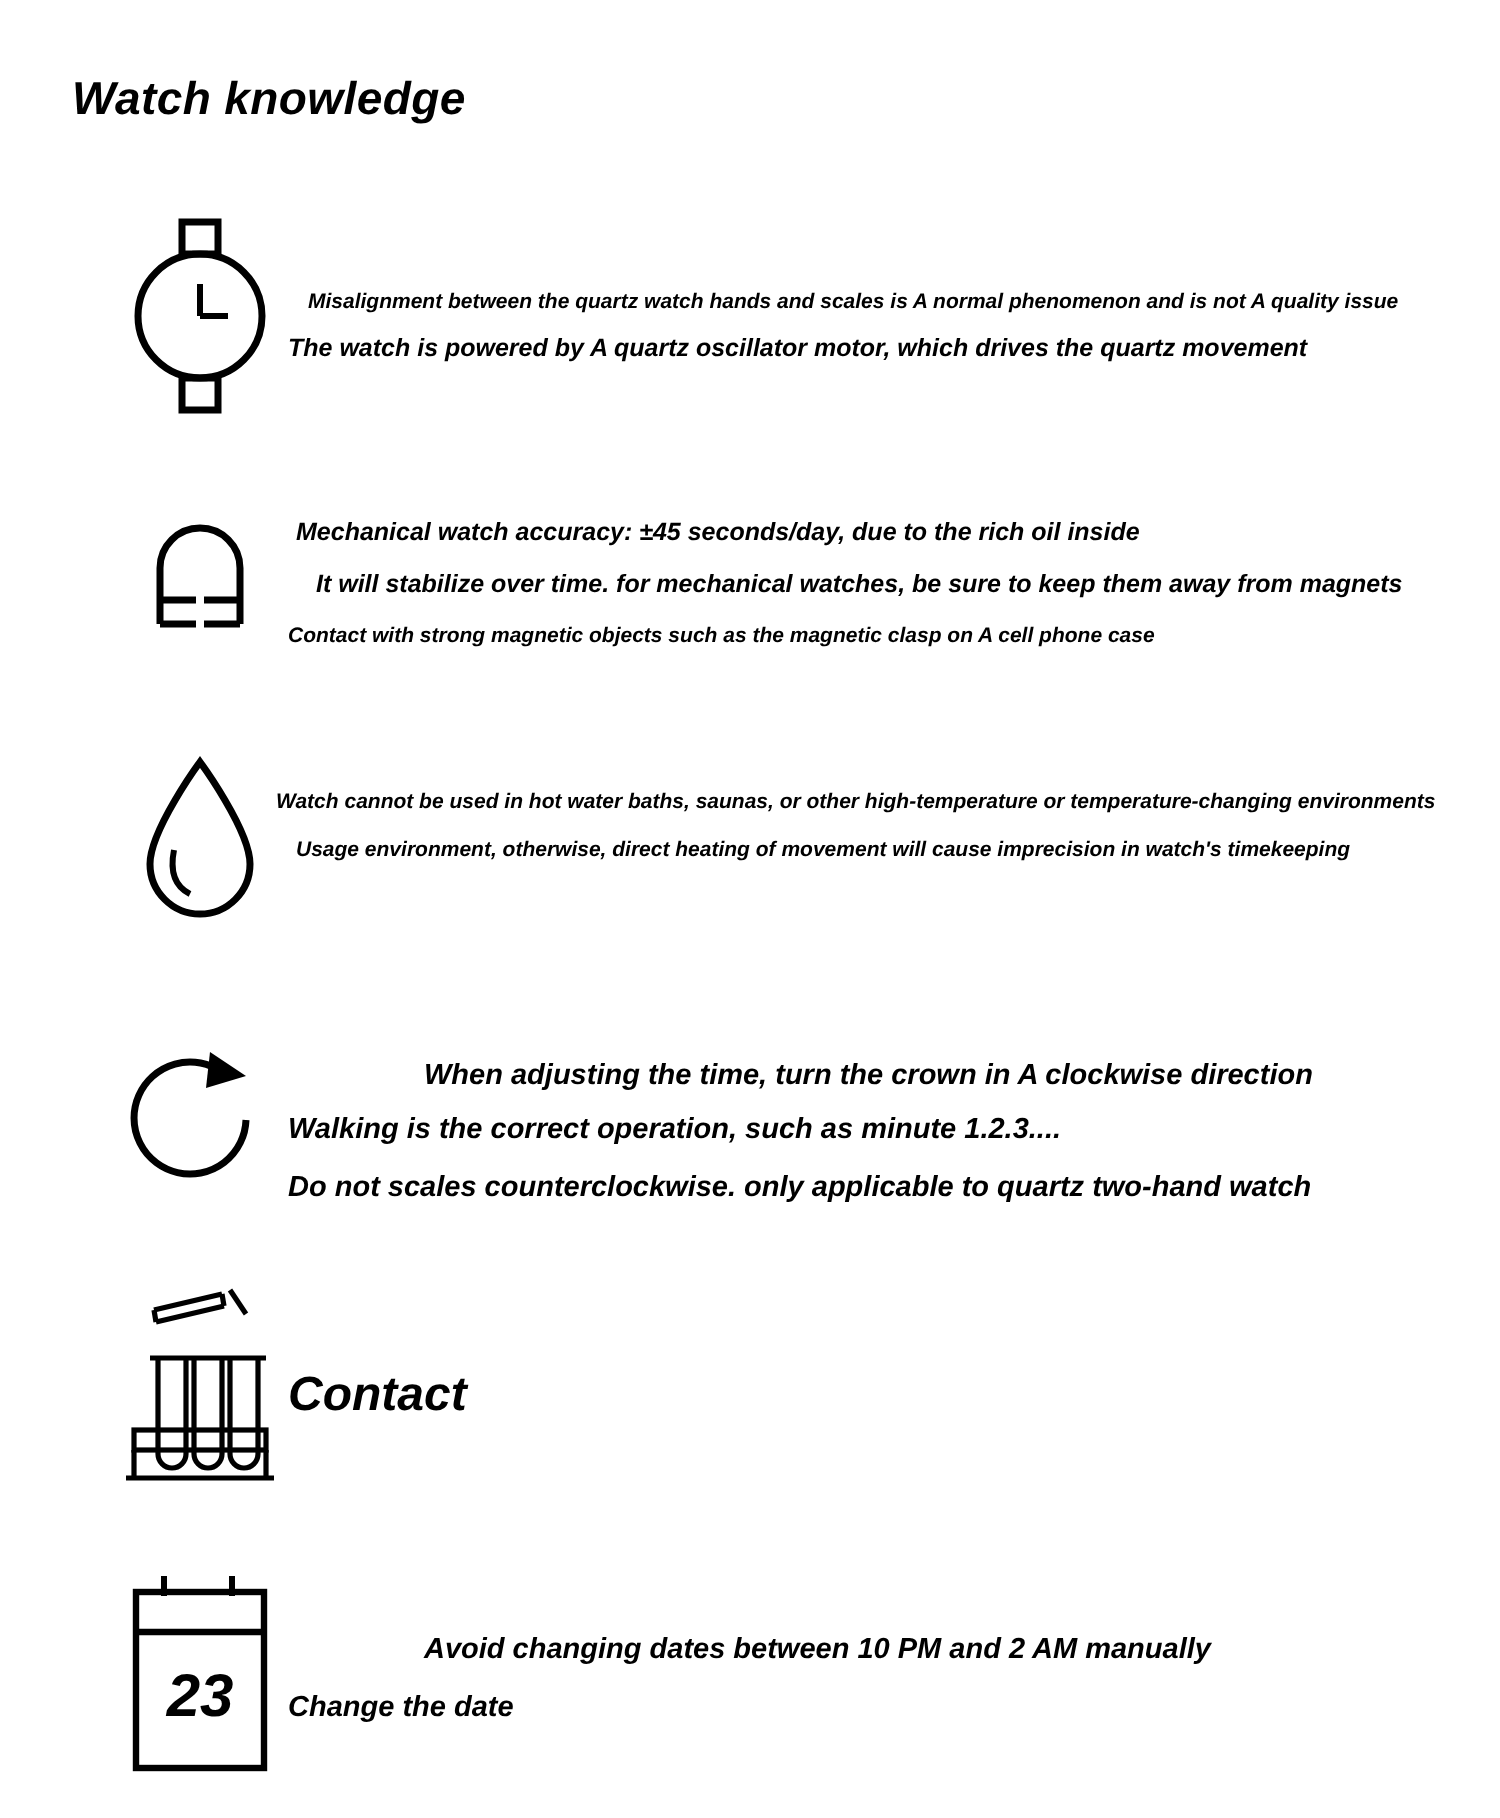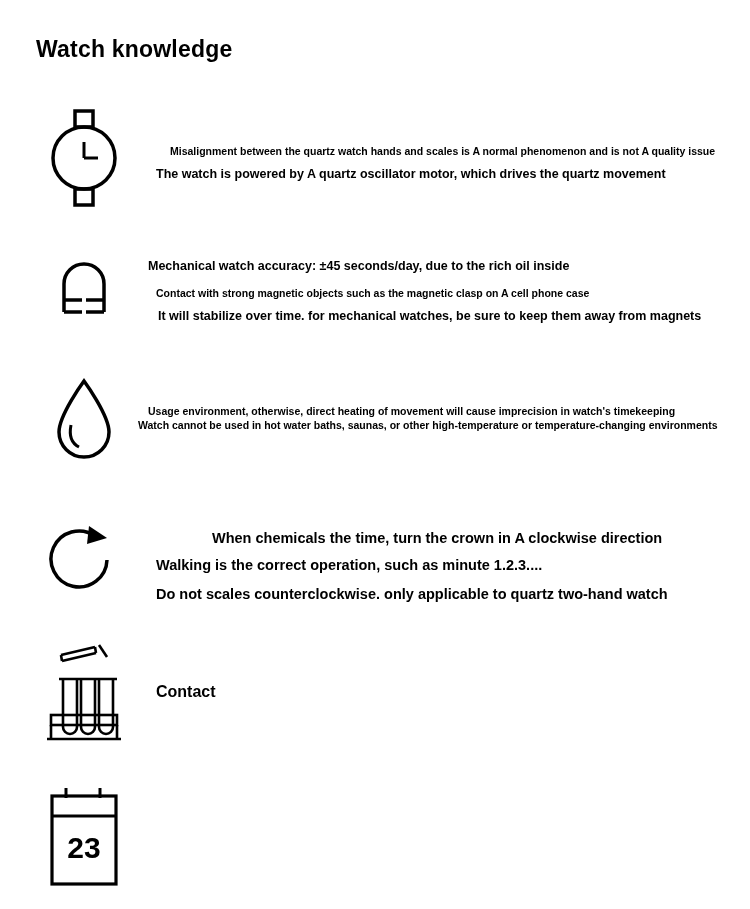--- a/index.html
+++ b/index.html
@@ -13,39 +13,40 @@
     font-family: "Liberation Sans", sans-serif;
     color: #111111;
     position: relative;
     overflow: hidden;
   }
   .page {
     width: 712px;
     height: 909px;
     position: relative;
     box-sizing: border-box;
+    font-style: italic;
   }
   .page-title {
     position: absolute;
     left: 36px;
     top: 36px;
     font-size: 23px;
     font-weight: bold;
     letter-spacing: 0.2px;
     color: #000000;
   }
   .section {
     position: absolute;
     left: 0;
     width: 750px;
     display: block;
   }
   .icon-box {
     position: absolute;
-    left: 36px;
+    left: 52px;
     width: 96px;
     display: flex;
     align-items: center;
     justify-content: center;
   }
   .lines {
     position: absolute;
     left: 140px;
     width: 600px;
   }
@@ -93,24 +94,24 @@
 
   #sec-chem     { top: 640px; height: 120px; }
   #sec-chem .icon-box { top: 0; height: 110px; }
   #sec-chem .lines { top: 32px; }
 
   #sec-date     { top: 785px; height: 110px; }
   #sec-date .icon-box { top: 0; height: 106px; }
   #sec-date .lines { top: 30px; }
 
   
-  .ind-0 { margin-left: 16px; }
+  .ind-0 { margin-left: 4px; }
   .ind-1 { margin-left: 8px; }
   .ind-2 { margin-left: 18px; }
-  .ind-3 { margin-left: 30px; }
+  .ind-3 { margin-left: 14px; }
   .ind-5 { margin-left: 72px; }
   .ind-neg { margin-left: -4px; }
   svg { display: block; }
 </style>
 </head>
 <body>
 
 <div class="page">
 
   <div class="page-title">Watch knowledge</div>
@@ -136,47 +137,47 @@
       <svg width="72" height="72" viewBox="0 0 72 72">
         <path d="M16 58 L16 30 A20 20 0 0 1 56 30 L56 58" fill="none" stroke="#000" stroke-width="3.5"></path>
         <line x1="16" y1="46" x2="34" y2="46" stroke="#000" stroke-width="3.5"></line>
         <line x1="38" y1="46" x2="56" y2="46" stroke="#000" stroke-width="3.5"></line>
         <line x1="16" y1="58" x2="34" y2="58" stroke="#000" stroke-width="3.5"></line>
         <line x1="38" y1="58" x2="56" y2="58" stroke="#000" stroke-width="3.5"></line>
       </svg>
     </div>
     <div class="lines">
       <span class="line t-mid ind-1">Mechanical watch accuracy: ±45 seconds/day, due to the rich oil inside</span>
+      <span class="line t-mid ind-2" style="margin-top:8px;">It will stabilize over time. for mechanical watches, be sure to keep them away from magnets</span>
       <span class="line t-small ind-0" style="margin-top:10px;">Contact with strong magnetic objects such as the magnetic clasp on A cell phone case</span>
-      <span class="line t-mid ind-2" style="margin-top:8px;">It will stabilize over time. for mechanical watches, be sure to keep them away from magnets</span>
     </div>
   </div>
 
   <div class="section" id="sec-water">
     <div class="icon-box">
       <svg width="66" height="90" viewBox="0 0 66 90">
         <path d="M33 6 C33 6 8 40 8 57 A25 25 0 0 0 58 57 C58 40 33 6 33 6 Z" fill="none" stroke="#000" stroke-width="3.5"></path>
         <path d="M20 50 C18 60 20 68 28 72" fill="none" stroke="#000" stroke-width="3"></path>
       </svg>
     </div>
     <div class="lines">
+      <span class="line t-small ind-neg" style="margin-left:-2px;">Watch cannot be used in hot water baths, saunas, or other high-temperature or temperature-changing environments</span>
       <span class="line t-small ind-1" style="margin-top:10px;">Usage environment, otherwise, direct heating of movement will cause imprecision in watch's timekeeping</span>
-      <span class="line t-small ind-neg" style="margin-left:-2px;">Watch cannot be used in hot water baths, saunas, or other high-temperature or temperature-changing environments</span>
     </div>
   </div>
 
   <div class="section" id="sec-crown">
     <div class="icon-box">
       <svg width="74" height="80" viewBox="0 0 74 80">
         <path d="M48 14 A28 28 0 1 0 60 38" fill="none" stroke="#000" stroke-width="3.5"></path>
         <polygon points="42,4 60,16 40,22" fill="#000"></polygon>
       </svg>
     </div>
     <div class="lines">
-      <span class="line t-large ind-5">When chemicals the time, turn the crown in A clockwise direction</span>
+      <span class="line t-large ind-5">When adjusting the time, turn the crown in A clockwise direction</span>
       <span class="line t-large ind-0" style="margin-top:6px;">Walking is the correct operation, such as minute 1.2.3....</span>
       <span class="line t-large ind-0" style="margin-top:8px;">Do not scales counterclockwise. only applicable to quartz two-hand watch</span>
     </div>
   </div>
 
   <div class="section" id="sec-chem">
     <div class="icon-box">
       <svg width="82" height="104" viewBox="0 0 82 104">
         <g stroke="#000" stroke-width="2.6" fill="none">
           <line x1="18" y1="12" x2="52" y2="4"></line>
@@ -193,29 +194,33 @@
         </g>
         <g stroke="#000" stroke-width="2.6" fill="none">
           <rect x="8" y="72" width="66" height="10"></rect>
           <line x1="8" y1="82" x2="8" y2="96"></line>
           <line x1="74" y1="82" x2="74" y2="96"></line>
           <line x1="4" y1="96" x2="78" y2="96"></line>
         </g>
       </svg>
     </div>
     <div class="lines">
-      <span class="line t-xl ind-0" style="margin-top:8px;font-size:16px;">Contact</span>
+      <span class="line t-xl ind-0" style="margin-top:8px;font-size:24px;">Contact</span>
     </div>
   </div>
 
   <div class="section" id="sec-date">
     <div class="icon-box">
       <svg width="72" height="104" viewBox="0 0 72 104">
         <line x1="18" y1="2" x2="18" y2="12" stroke="#000" stroke-width="3"></line>
         <line x1="52" y1="2" x2="52" y2="12" stroke="#000" stroke-width="3"></line>
         <rect x="4" y="10" width="64" height="88" fill="none" stroke="#000" stroke-width="3.2"></rect>
         <line x1="4" y1="30" x2="68" y2="30" stroke="#000" stroke-width="3.2"></line>
         <text x="36" y="72" font-family="Liberation Sans, sans-serif" font-size="30" font-weight="bold" text-anchor="middle" fill="#000">23</text>
       </svg>
     </div>
+    <div class="lines">
+      <span class="line t-large ind-5">Avoid changing dates between 10 PM and 2 AM manually</span>
+      <span class="line t-large ind-0" style="margin-top:8px;">Change the date</span>
+    </div>
   </div>
 
 </div>
 
 </body></html>

